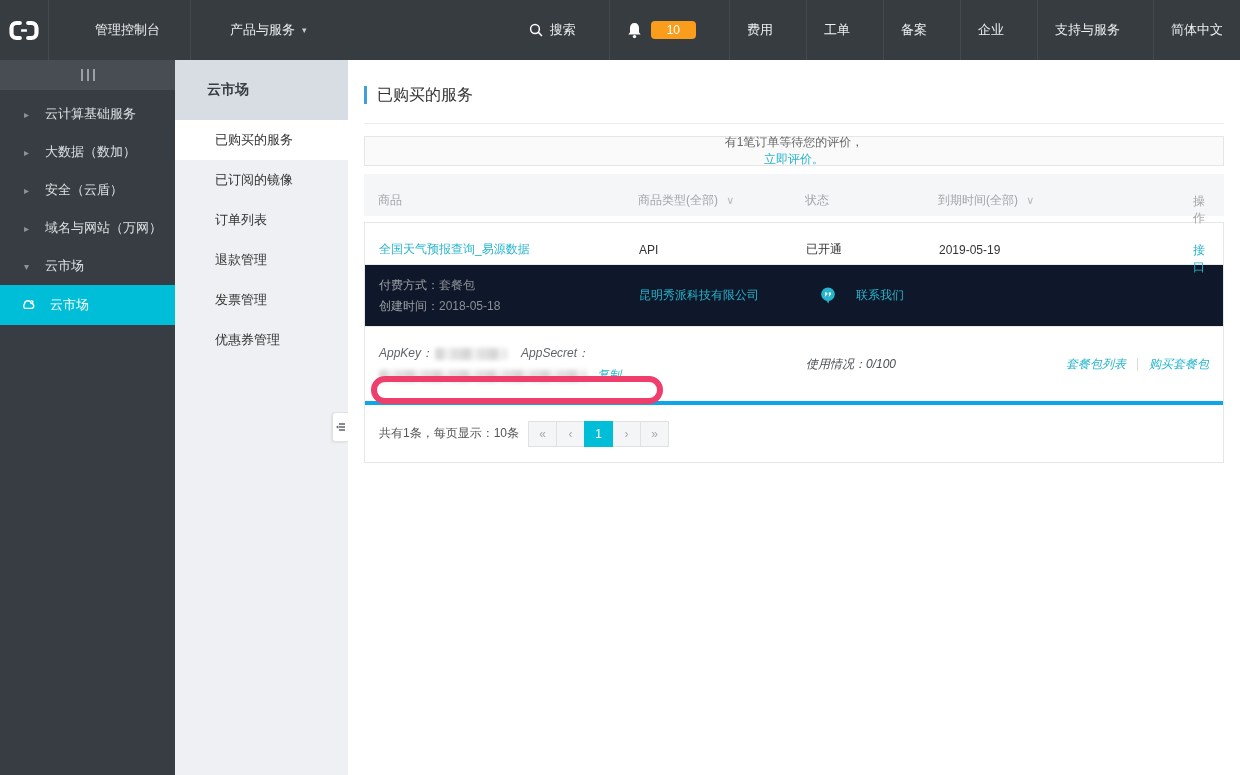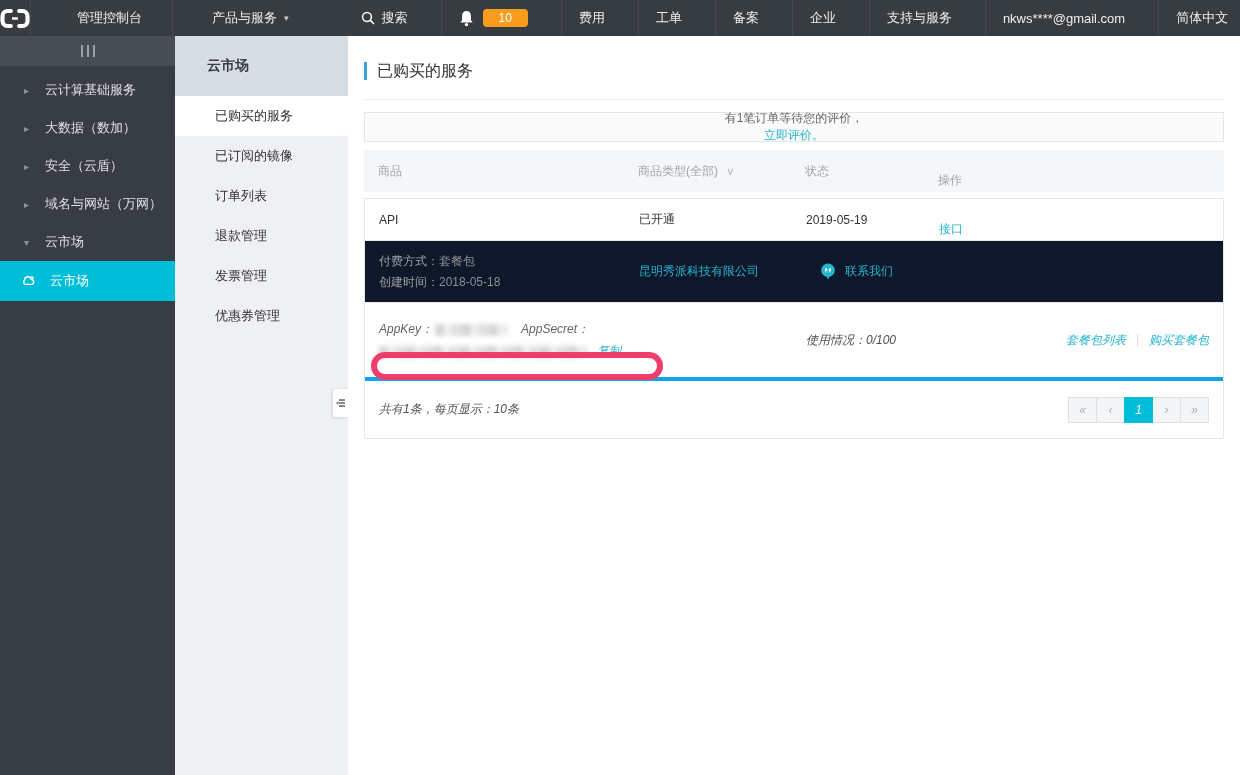--- a/index.html
+++ b/index.html
@@ -1,21 +1,21 @@
 <!DOCTYPE html>
 <html><head>
 <meta charset="utf-8">
 <style>
   * { margin:0; padding:0; box-sizing:border-box; }
   html,body { width:1240px; height:775px; overflow:hidden;
     font-family:"Liberation Sans","DejaVu Sans",sans-serif; }
   .app { width:1240px; height:775px; display:flex; flex-direction:column; background:#fff; }
 
   
-  .topnav { height:36px; background:#373c41; display:flex; align-items:stretch;
+  .topnav { height:60px; background:#373c41; display:flex; align-items:stretch;
     color:#edeff0; font-size:13px; flex:none;gap:16px; }
   .nav-cell { display:flex; align-items:center; padding:0 17px; cursor:pointer; white-space:nowrap; }
   .nav-sep { border-left:1px solid #45494d; }
   .logo-cell { width:49px; justify-content:center; padding:0; border-right:1px solid #45494d; }
   .console-cell { padding:0 30px; border-right:1px solid #45494d; }
   .products-cell { padding:0 23px; }
   .caret { font-size:9px; color:#c7cbce; margin-left:7px; }
   .nav-spacer { flex:1; }
   .badge { background:#fa9d1d; color:#fff; border-radius:4px; padding:2px 16px;
     font-size:12px; margin-left:9px; }
@@ -54,50 +54,50 @@
   .page-title { margin-top:26px; border-left:3px solid #419fda; padding-left:10px;
     font-size:16px; color:#333; line-height:18px; height:18px; }
   .top-divider { height:1px; background:#ebedef; margin-top:19px; }
   .notice { margin-top:12px; height:30px; border:1px solid #e4e6e8; background:#fafafa;
     display:flex; align-items:center; justify-content:center; font-size:12px; color:#666;flex-direction:column; }
   a.cy { color:#27b5cb; text-decoration:none; cursor:pointer; }
 
   .grid5 { display:grid; grid-template-columns:260px 167px 133px 250px 1fr;
     align-items:center; padding:0 14px; }
   .thead { margin-top:8px; height:42px; background:#f4f6f8; color:#a2a5a9; font-size:12px; }
-  .th-action, .td-action { text-align:left;margin-top:19px; }
+  .th-action, .td-action { text-align:center;margin-top:19px; }
   .sortc { font-size:11px; color:#b7babd; margin-left:5px; }
 
   .card { border:1px solid #e4e6e8; margin-top:6px; font-size:12px; color:#333; }
   .row-product { height:42px; border-bottom:1px solid #e8eaec; }
   .row-detail { height:62px; background:#0f172a; border-bottom:1px solid #e8eaec;
     font-size:12px; }
   .row-detail .lbl { color:#9a9ea3; }
   .row-detail .val { color:#8b9095; }
   .detail-lines { line-height:21px; }
-  .contact-wrap { display:flex; align-items:center; gap:9px; padding-left:14px; }
+  .contact-wrap { display:flex; align-items:center; gap:20px; padding-left:14px; }
 
   .row-cred { min-height:78px; position:relative; display:grid;
     grid-template-columns:427px 1fr auto; align-items:center; padding:9px 14px;
     border-bottom:4px solid #0ea5e9;font-style:italic; }
   .cred-lines { line-height:22px; color:#5f646a; }
   .blur { display:inline-block; height:12px; border-radius:2px; vertical-align:middle;
     background:repeating-linear-gradient(90deg,#d7d7d7 0 9px,#efefef 9px 16px,#e0e0e0 16px 27px);
     filter:blur(2px); }
   .b1 { width:72px; margin:0 14px 0 2px; }
   .b2 { width:208px; margin-right:10px; }
   .b3 { width:158px; margin:0 2px; }
   .usage { color:#4a4f54; }
   .pkg-links { display:flex; align-items:center; }
   .pkg-links .vsep { width:1px; height:13px; background:#d9dbdd; margin:0 11px; }
   .red-oval { position:absolute; left:6px; top:49px; width:292px; height:28px;
     border:6px solid #ee3f6c; border-radius:17px; pointer-events:none; }
 
-  .row-pager { height:57px; display:flex; align-items:center; justify-content:space-between;
-    padding:0 14px; font-size:12px; color:#555;font-style:italic; }
+  .row-pager { height:57px; display:flex; align-items:center; justify-content:flex-start;
+    padding:0 14px; font-size:12px; color:#555; }
   .pager { display:flex; margin-left:10px; }
   .pg { min-width:29px; height:26px; border:1px solid #dfe1e3; background:#f4f5f7;
     color:#a6aaae; display:flex; align-items:center; justify-content:center;
     font-size:12px; margin-left:-1px; cursor:pointer; }
   .pg.active { background:#00bdd8; border-color:#00bdd8; color:#fff; z-index:1; }
 </style>
 </head>
 <body>
 
 <div class="app">
@@ -132,21 +132,20 @@
           <circle cx="7.5" cy="14.6" r="1.7" fill="#fff"></circle>
         </svg>
       </span>
       <span class="badge">10</span>
     </div>
     <div class="nav-cell nav-sep">费用</div>
     <div class="nav-cell nav-sep">工单</div>
     <div class="nav-cell nav-sep">备案</div>
     <div class="nav-cell nav-sep">企业</div>
     <div class="nav-cell nav-sep">支持与服务</div>
-    <div class="nav-cell nav-sep">nkws****@gmail.com</div>
     <div class="nav-cell nav-sep">简体中文</div>
   </div>
 
   <div class="layout">
 
     <div class="sidebar">
       <div class="side-strip">
         <i></i>
         <i></i>
         <i></i>
@@ -209,26 +208,31 @@
         <a class="cy">立即评价。</a>
       </div>
 
       <div class="grid5 thead">
         <div>商品</div>
         <div>
           <span>商品类型(全部)</span>
           <span class="sortc">∨</span>
         </div>
         <div>状态</div>
+        <div>
+          <span>到期时间(全部)</span>
+          <span class="sortc">∨</span>
+        </div>
         <div class="th-action">操作</div>
       </div>
 
       <div class="card">
 
         <div class="grid5 row-product">
+          <a class="cy">全国天气预报查询_易源数据</a>
           <div>API</div>
           <div>已开通</div>
           <div>2019-05-19</div>
           <div class="td-action">
             <a class="cy">接口</a>
           </div>
         </div>
 
         <div class="grid5 row-detail">
           <div class="detail-lines">

